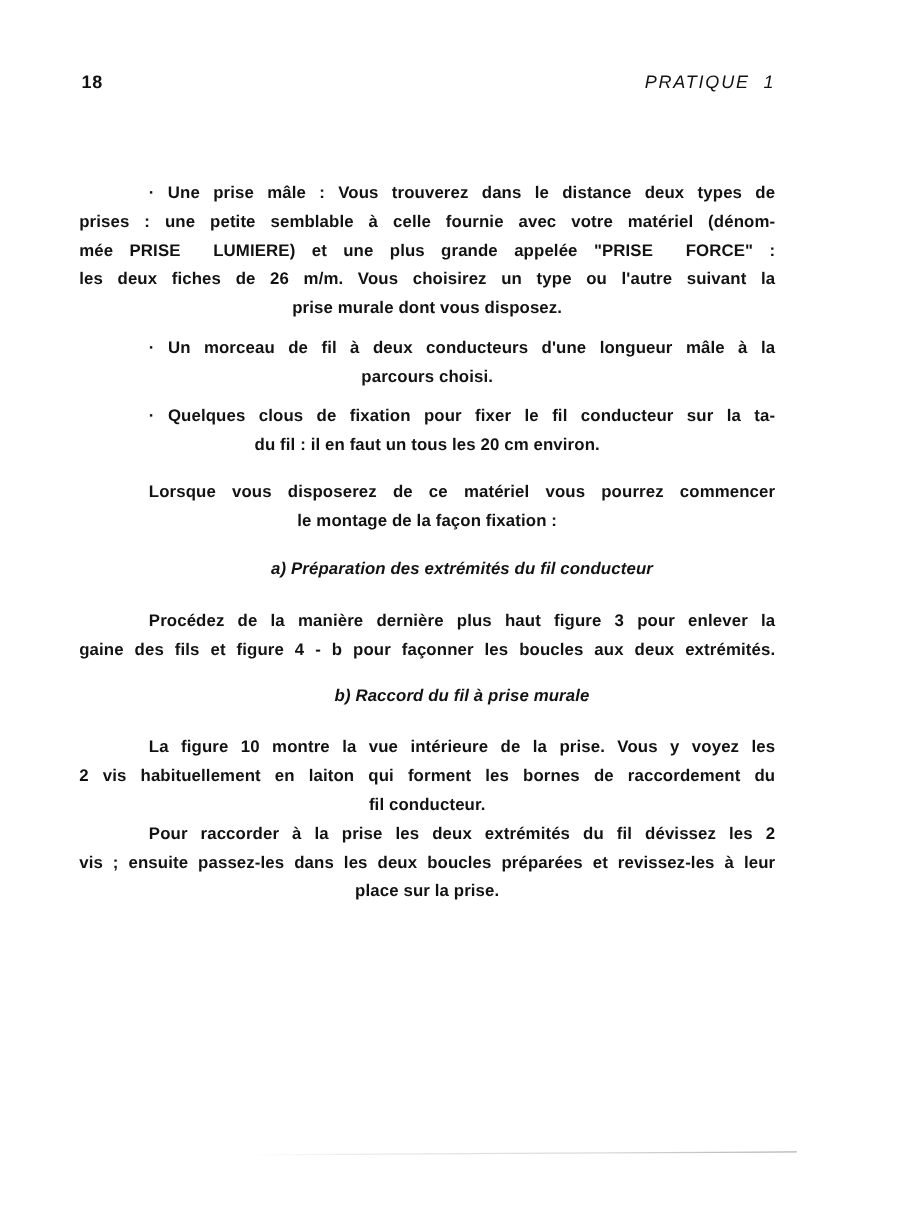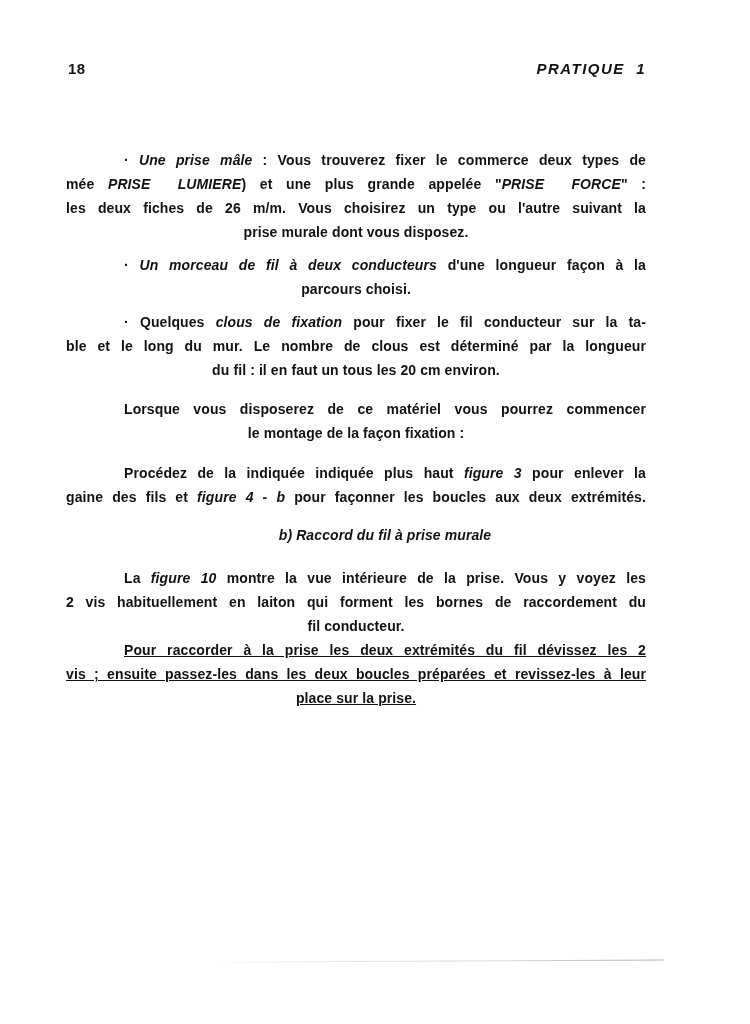--- a/index.html
+++ b/index.html
@@ -25,21 +25,21 @@
     justify-content: space-between;
     align-items: baseline;
   }
   .page-num {
     font-size: 15px;
     font-weight: 700;
     letter-spacing: 0.5px;
   }
   .header-title {
     font-size: 15px;
-    font-weight: 700;
+    font-weight: 400;
     font-style: italic;
     letter-spacing: 1.5px;
   }
   .doc-body {
     position: absolute;
     top: 148px;
     left: 66px;
     width: 580px;
     font-size: 14px;
     font-weight: 700;
@@ -47,21 +47,21 @@
     letter-spacing: 0.1px;
   }
   .block { margin: 0; }
   .line { white-space: normal; }
   .line.just {
     text-align: justify;
     text-align-last: justify;
   }
   .line.last { text-align: center; }
   .line.indent { padding-left: 58px; }
-  .it { font-style: italic; }
+  .it { }
   .heading .line { font-style: italic; }
   .scan-line {
     position: absolute;
     top: 959px;
     left: 205px;
     width: 545px;
     height: 1px;
     background: linear-gradient(to right,
       rgba(190,190,190,0) 0%,
       rgba(190,190,190,0.35) 20%,
@@ -76,51 +76,54 @@
 <body>
 
 <div class="page">
   <div class="header-row">
     <span class="page-num">18</span>
     <span class="header-title">PRATIQUE&nbsp; 1</span>
   </div>
 
   <div class="doc-body">
       <div class="block para" style="margin-bottom: 9px;">
-        <div class="line just indent"><span>· </span><span class="it">Une prise mâle</span><span> : Vous trouverez fixer le commerce deux types de</span></div>
+        <div class="line just indent"><span>· </span><span class="it">Une prise mâle</span><span> : Vous trouverez dans le distance deux types de</span></div>
+        <div class="line just"><span>prises : une petite semblable à celle fournie avec votre matériel (dénom-</span></div>
         <div class="line just"><span>mée </span><span class="it">PRISE&nbsp; LUMIERE</span><span>) et une plus grande appelée "</span><span class="it">PRISE&nbsp; FORCE</span><span>" :</span></div>
         <div class="line just"><span>les deux fiches de 26 m/m. Vous choisirez un type ou l'autre suivant la</span></div>
         <div class="line last"><span>prise murale dont vous disposez.</span></div>
       </div>
       <div class="block para" style="margin-bottom: 9px;">
-        <div class="line just indent"><span>· </span><span class="it">Un morceau de fil à deux conducteurs</span><span> d'une longueur façon à la</span></div>
+        <div class="line just indent"><span>· </span><span class="it">Un morceau de fil à deux conducteurs</span><span> d'une longueur mâle à la</span></div>
         <div class="line last"><span>parcours choisi.</span></div>
       </div>
       <div class="block para" style="margin-bottom: 15px;">
         <div class="line just indent"><span>· Quelques </span><span class="it">clous de fixation</span><span> pour fixer le fil conducteur sur la ta-</span></div>
-        <div class="line just"><span>ble et le long du mur. Le nombre de clous est déterminé par la longueur</span></div>
         <div class="line last"><span>du fil : il en faut un tous les 20 cm environ.</span></div>
       </div>
       <div class="block para" style="margin-bottom: 16px;">
         <div class="line just indent"><span>Lorsque vous disposerez de ce matériel vous pourrez commencer</span></div>
         <div class="line last"><span>le montage de la façon fixation :</span></div>
       </div>
+      <div class="block heading" style="margin-bottom: 20px;">
+        <div class="line last indent"><span class="it">a) Préparation des extrémités du fil conducteur</span></div>
+      </div>
       <div class="block para" style="margin-bottom: 14px;">
-        <div class="line just indent"><span>Procédez de la indiquée indiquée plus haut </span><span class="it">figure 3</span><span> pour enlever la</span></div>
+        <div class="line just indent"><span>Procédez de la manière dernière plus haut </span><span class="it">figure 3</span><span> pour enlever la</span></div>
         <div class="line just"><span>gaine des fils et </span><span class="it">figure 4 - b</span><span> pour façonner les boucles aux deux extrémités.</span></div>
       </div>
       <div class="block heading" style="margin-bottom: 19px;">
         <div class="line last indent"><span class="it">b) Raccord du fil à prise murale</span></div>
       </div>
       <div class="block para" style="">
         <div class="line just indent"><span>La </span><span class="it">figure 10</span><span> montre la vue intérieure de la prise. Vous y voyez les</span></div>
         <div class="line just"><span>2 vis habituellement en laiton qui forment les bornes de raccordement du</span></div>
         <div class="line last"><span>fil conducteur.</span></div>
       </div>
-      <div class="block para" style="margin-bottom: 0px; text-decoration: underline;">
+      <div class="block para" style="margin-bottom: 0px;">
         <div class="line just indent"><span>Pour raccorder à la prise les deux extrémités du fil dévissez les 2</span></div>
         <div class="line just"><span>vis ; ensuite passez-les dans les deux boucles préparées et revissez-les à leur</span></div>
         <div class="line last"><span>place sur la prise.</span></div>
       </div>
     </div>
 
   <div class="scan-line"></div>
 </div>
 
 </body></html>

